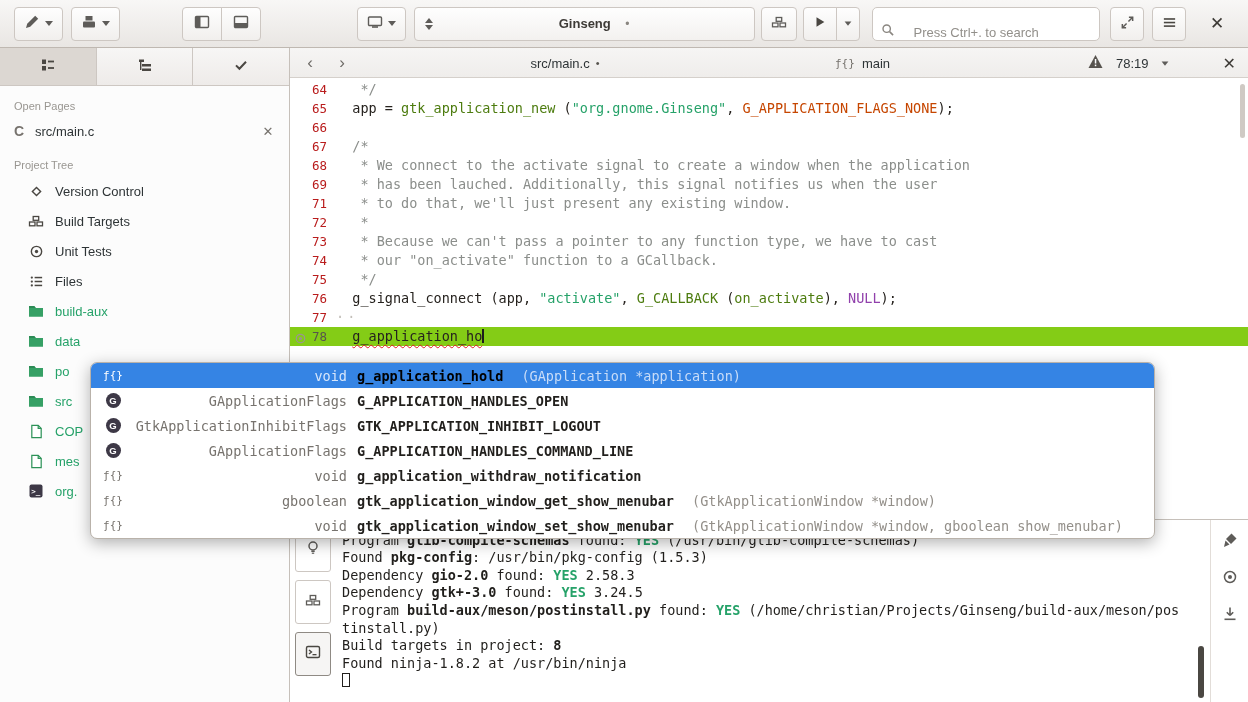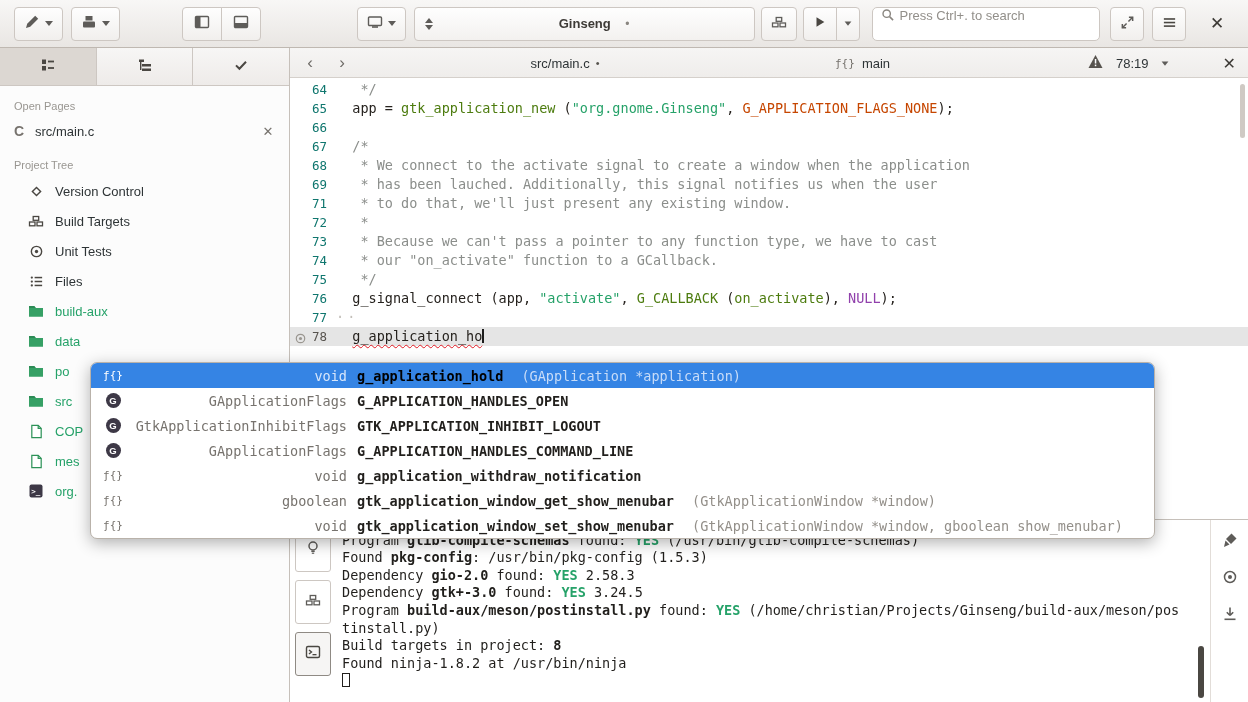--- a/index.html
+++ b/index.html
@@ -17,21 +17,21 @@
   .group .btn{border-radius:0;margin-left:-1px}
   .group .btn:first-child{border-radius:4px 0 0 4px;margin-left:0}
   .group .btn:last-child{border-radius:0 4px 4px 0}
   .omnibar{height:34px;width:352px;margin-left:8px;background:linear-gradient(to bottom,#fefefe,#f3f1ef);border:1px solid #cdc7c2;border-radius:4px;display:flex;align-items:center;position:relative}
   .omni-title{flex:1;text-align:center;font-weight:bold;color:#3d3a36}
   .omni-dot{position:absolute;right:125px;color:#8a8680;font-size:12px}
   .updown{position:absolute;left:10px;display:flex;flex-direction:column;gap:2px}
   .updown i{width:0;height:0;border-left:4px solid transparent;border-right:4px solid transparent;display:block}
   .updown .up{border-bottom:5px solid #5e5c59}
   .updown .dn{border-top:5px solid #5e5c59}
-  .search{height:34px;width:234px;margin-left:12px;background:#fff;border:1px solid #cdc7c2;border-radius:5px;display:flex;align-items:flex-start;padding:0 8px;gap:4px}
+  .search{height:34px;width:234px;margin-left:12px;background:#fff;border:1px solid #cdc7c2;border-radius:5px;display:flex;align-items:flex-end;padding:0 8px;gap:18px}
   .search input{border:none;outline:none;flex:1;font-size:13px;color:#2e3436;background:transparent;font-family:inherit}
   .search input::placeholder{color:#928f8a}
 
   
   .body{display:flex;height:654px}
   .sidebar{width:290px;background:#fcfcfc;border-right:1px solid #c6c0ba;display:flex;flex-direction:column}
   .editor-pane{width:958px;display:flex;flex-direction:column;position:relative}
 
   
   .side-tabs{display:flex;height:38px;border-bottom:1px solid #cdc7c2;background:#ece9e6}
@@ -53,22 +53,22 @@
   .etitle{position:absolute;left:180px;top:0;width:190px;height:30px;display:flex;align-items:center;justify-content:center;gap:6px;color:#2e3436}
   .esymbol{position:absolute;left:545px;top:0;height:30px;display:flex;align-items:center;gap:7px;color:#2e3436}
   .fn-glyph{font-family:"DejaVu Sans Mono",monospace;font-size:11px;color:#77736e}
   .etop-right{position:absolute;right:12px;top:0;height:30px;display:flex;align-items:center;gap:12px}
   .epos{color:#2e3436}
   .espacer{width:30px}
 
   
   .code-area{flex:1;background:#fff;position:relative;overflow:hidden;font-family:"DejaVu Sans Mono","Liberation Mono",monospace;font-size:13.5px;padding-top:2px}
   .code-line{display:flex;height:19px;line-height:19px;white-space:pre;position:relative}
-  .code-line.current{background:#e5e5e5}
-  .gutter{flex:0 0 46px;text-align:right;padding-right:9px;color:#0f766e;font-size:12.5px}
+  .code-line.current{background:#84cc16}
+  .gutter{flex:0 0 46px;text-align:right;padding-right:9px;color:#b91c1c;font-size:12.5px}
   .code-line.current .gutter{color:#57534e}
   .lmark{position:absolute;left:5px;top:3px}
   .codetext{white-space:pre}
   .sg-p{color:#26221e}
   .sg-c{color:#8b8e8b}
   .sg-s{color:#26a269}
   .sg-f{color:#4d7c0f}
   .sg-k{color:#c64600}
   .sg-x{color:#9141ac}
   .sg-e{color:#26221e;text-decoration:underline wavy #e01b24 1px;text-underline-offset:3px}

